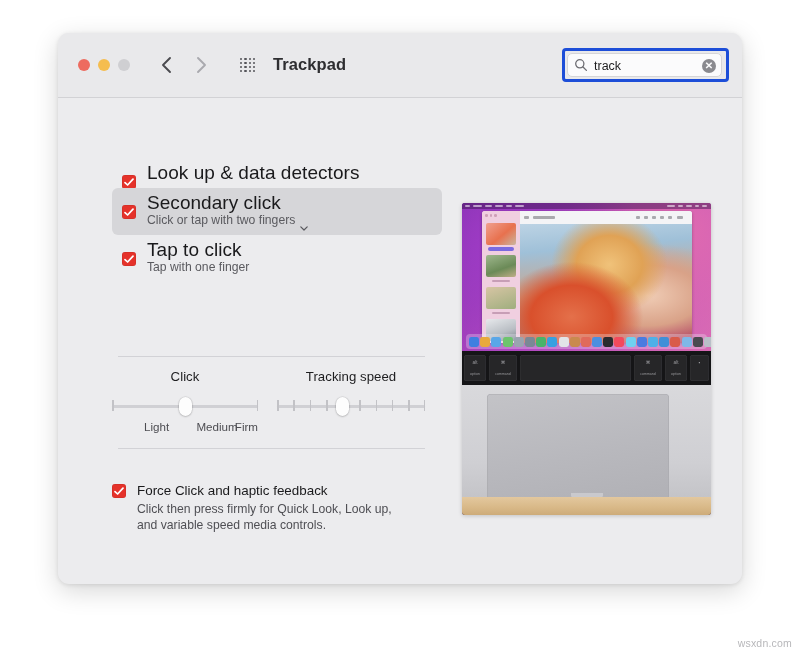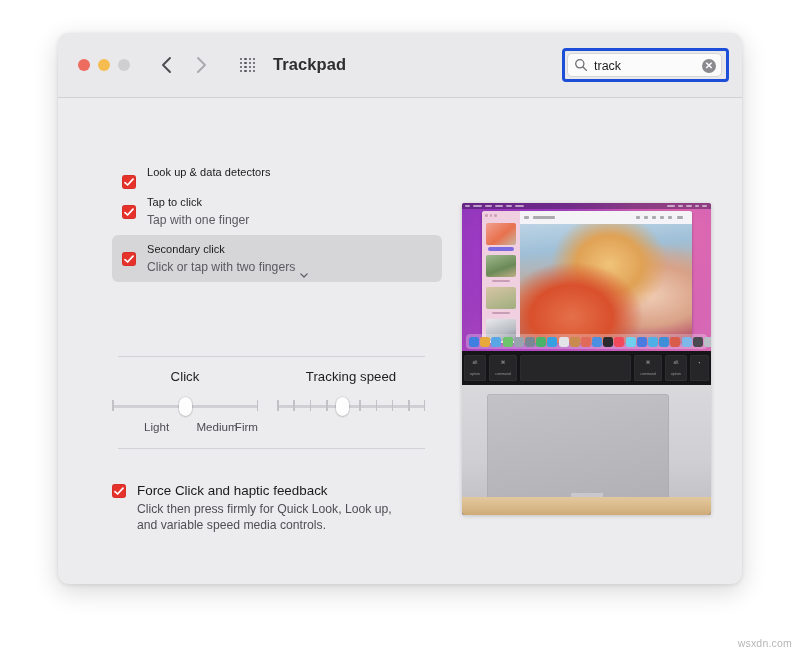--- a/index.html
+++ b/index.html
@@ -206,21 +206,21 @@
     left: 10px;
     top: 17px;
     width: 14px; height: 14px;
     border-radius: 3px;
     background: #e5322a;
     box-shadow: inset 0 0 0 0.5px rgba(0,0,0,0.12);
   }
   .checkbox svg { position: absolute; left: 2px; top: 2.5px; }
   .opttext { margin-left: 25px; }
   .opt-title {
-    font-size: 11px;
+    font-size: 19px;
     color: #1a1a1c;
     line-height: 17px;
     letter-spacing: 0.05px;
   }
   .opt-sub {
     font-size: 12.2px;
     color: #5a5a5f;
     line-height: 16px;
     margin-top: 1px;
     display: flex;
@@ -605,49 +605,49 @@
           <div class="checkbox">
             <svg width="10" height="9" viewBox="0 0 10 9">
               <polyline points="1,4.6 3.6,7 9,1.2" fill="none" stroke="#ffffff" stroke-width="1.7" stroke-linecap="round" stroke-linejoin="round"></polyline>
             </svg>
           </div>
           <div class="opttext">
             <div class="opt-title">Look up &amp; data detectors</div>
           </div>
         </div>
 
-        <div class="optrow">
-          <div class="checkbox">
-            <svg width="10" height="9" viewBox="0 0 10 9">
-              <polyline points="1,4.6 3.6,7 9,1.2" fill="none" stroke="#ffffff" stroke-width="1.7" stroke-linecap="round" stroke-linejoin="round"></polyline>
-            </svg>
-          </div>
-          <div class="opttext">
-            <div class="opt-title">Tap to click</div>
-            <div class="opt-sub">
-              <span>Tap with one finger</span>
-            </div>
-          </div>
-        </div>
-
         <div class="optrow selected">
           <div class="checkbox">
             <svg width="10" height="9" viewBox="0 0 10 9">
               <polyline points="1,4.6 3.6,7 9,1.2" fill="none" stroke="#ffffff" stroke-width="1.7" stroke-linecap="round" stroke-linejoin="round"></polyline>
             </svg>
           </div>
           <div class="opttext">
             <div class="opt-title">Secondary click</div>
             <div class="opt-sub">
               <span>Click or tap with two fingers</span>
               <span class="chev">
                 <svg width="8" height="5" viewBox="0 0 8 5">
                   <polyline points="0.8,0.8 4,4 7.2,0.8" fill="none" stroke="#5a5a5f" stroke-width="1.2" stroke-linecap="round" stroke-linejoin="round"></polyline>
                 </svg>
               </span>
+            </div>
+          </div>
+        </div>
+
+        <div class="optrow">
+          <div class="checkbox">
+            <svg width="10" height="9" viewBox="0 0 10 9">
+              <polyline points="1,4.6 3.6,7 9,1.2" fill="none" stroke="#ffffff" stroke-width="1.7" stroke-linecap="round" stroke-linejoin="round"></polyline>
+            </svg>
+          </div>
+          <div class="opttext">
+            <div class="opt-title">Tap to click</div>
+            <div class="opt-sub">
+              <span>Tap with one finger</span>
             </div>
           </div>
         </div>
       </div>
 
       <div class="divider" style="top:245px;"></div>
 
       <div class="sliders">
 
         <div class="slider-group" style="left:0px; width:146px;">

